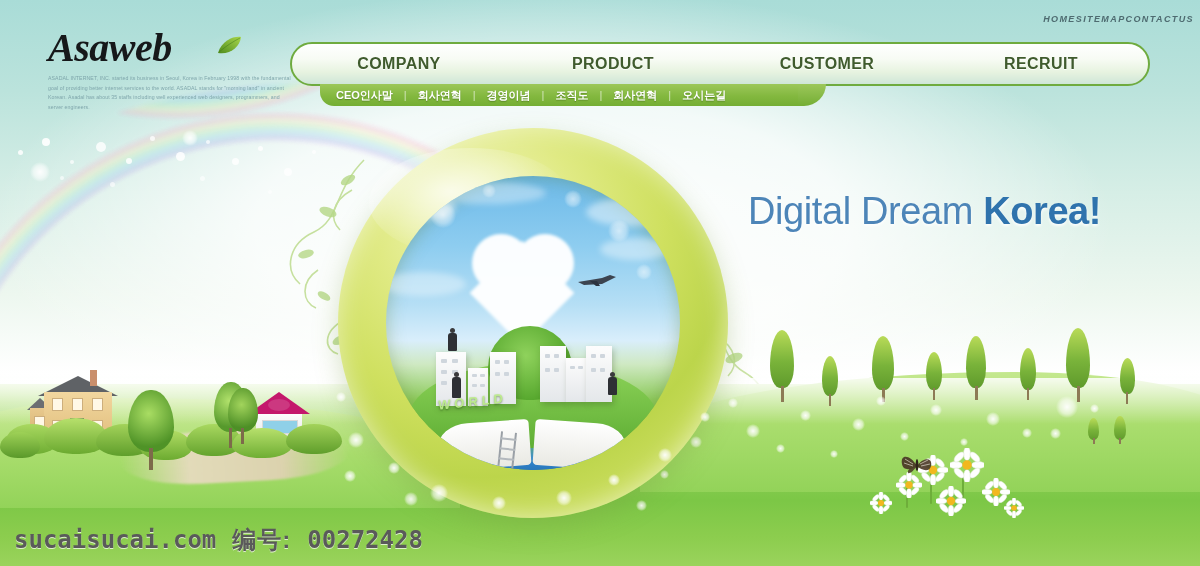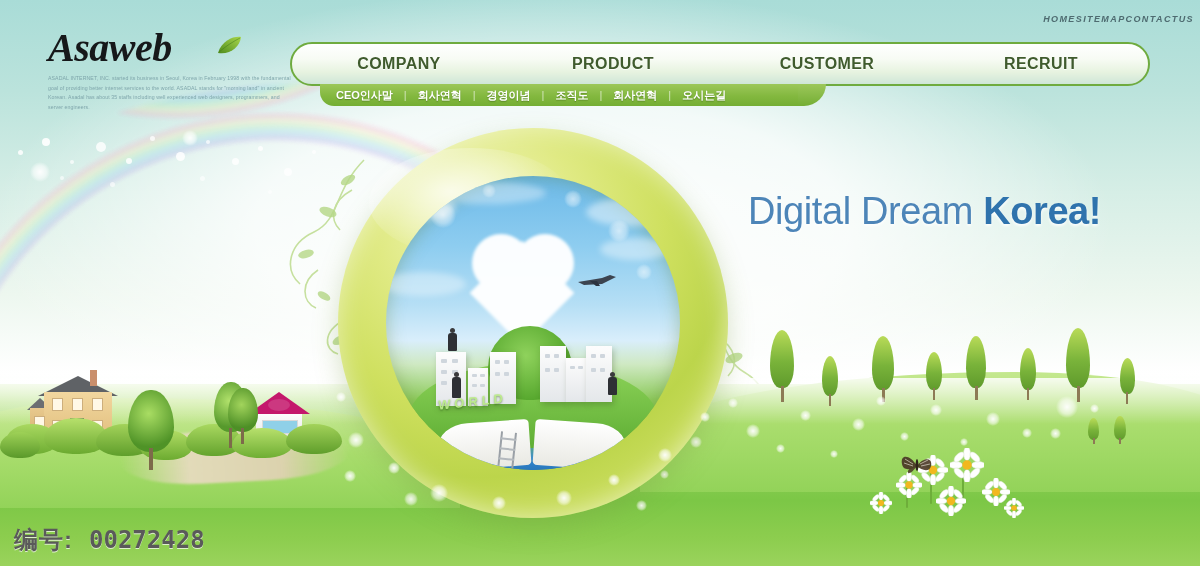--- a/index.html
+++ b/index.html
@@ -684,17 +684,18 @@
     <a href="#">회사연혁</a>
     <span class="sep">|</span>
     <a href="#">오시는길</a>
   </div>
 
   <div class="headline">
     <h1><span>Digital Dream </span><b>Korea!</b></h1>
   </div>
 
   <div class="wm">
+    <span class="t mono">sucaisucai.com</span>
     <span class="t">编号:</span>
     <span class="t mono">00272428</span>
   </div>
 
 </div>
 
 </body></html>

